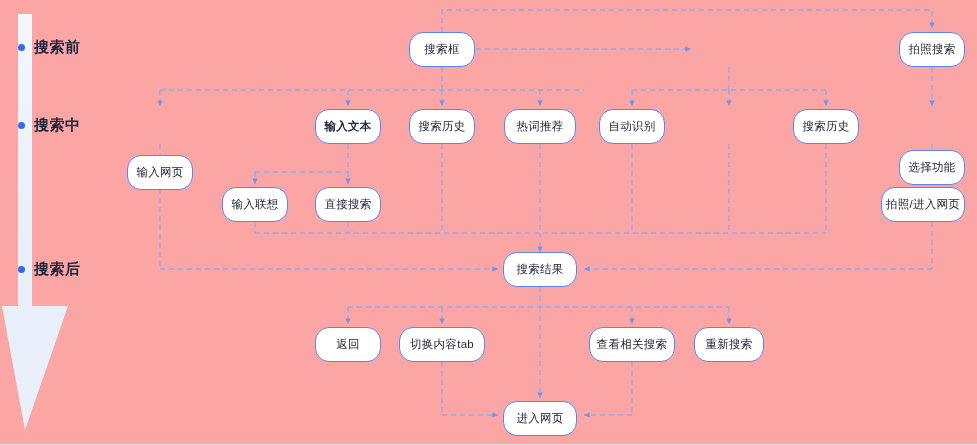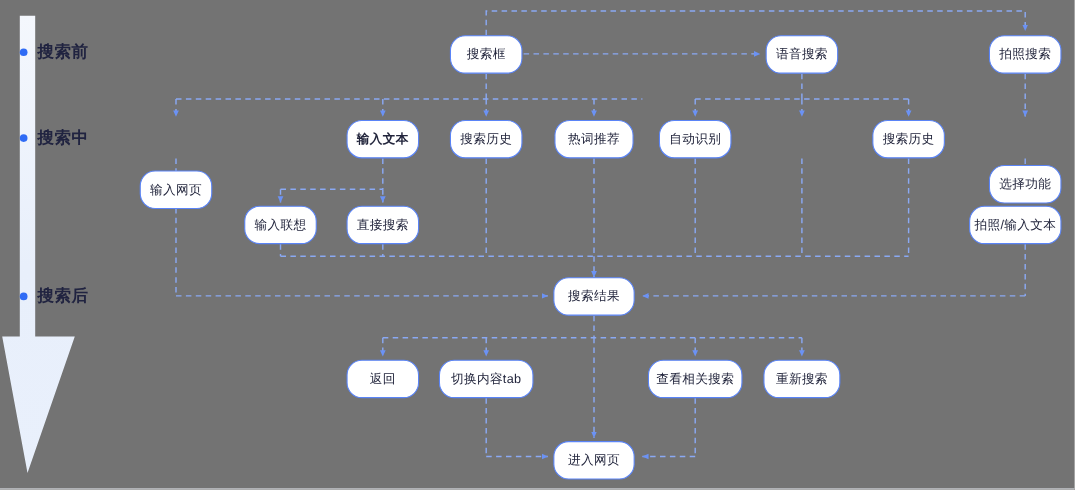--- a/index.html
+++ b/index.html
@@ -3,21 +3,21 @@
 <meta charset="utf-8">
 <style>
   html,body{margin:0;padding:0;}
   body{
     width:977px;height:445px;
     background:#ffffff;
     font-family:"Liberation Sans","DejaVu Sans",sans-serif;
     overflow:hidden;
     position:relative;
   }
-  #stage{position:relative;width:977px;height:445px;overflow:hidden;background:#737373;}
+  #stage{position:relative;width:977px;height:445px;overflow:hidden;background:#fca5a5;}
 
   
   .bottom-rule{
     position:absolute;left:0;bottom:0;width:977px;height:1px;
     background:#d9dde3;
   }
 
   
   #big-arrow{
     position:absolute;left:0;top:14px;width:70px;height:420px;
@@ -151,34 +151,33 @@
     <span class="stage-dot"></span>
     <span class="stage-text">搜索中</span>
   </div>
 
   <div class="stage-label" style="left:18px;top:260px;">
     <span class="stage-dot"></span>
     <span class="stage-text">搜索后</span>
   </div>
 
   <div class="node" style="left:409px;top:32px;width:66px;height:35px;">搜索框</div>
-  <div class="node" style="left:696px;top:32px;width:66px;height:35px;">语音搜索</div>
   <div class="node" style="left:899px;top:32px;width:66px;height:35px;">拍照搜索</div>
 
   <div class="node" style="left:127px;top:109px;width:66px;height:35px;margin-top:46px;">输入网页</div>
   <div class="node" style="left:315px;top:109px;width:66px;height:35px;font-weight:bold;">输入文本</div>
   <div class="node" style="left:409px;top:109px;width:66px;height:35px;">搜索历史</div>
   <div class="node" style="left:504px;top:109px;width:72px;height:35px;">热词推荐</div>
   <div class="node" style="left:599px;top:109px;width:66px;height:35px;">自动识别</div>
   <div class="node" style="left:793px;top:109px;width:66px;height:35px;">搜索历史</div>
   <div class="node" style="left:899px;top:109px;width:66px;height:35px;margin-top:41px;">选择功能</div>
 
   <div class="node" style="left:222px;top:187px;width:66px;height:35px;">输入联想</div>
   <div class="node" style="left:315px;top:187px;width:66px;height:35px;">直接搜索</div>
-  <div class="node" style="left:881px;top:187px;width:84px;height:35px;">拍照/输入文本</div>
+  <div class="node" style="left:881px;top:187px;width:84px;height:35px;">拍照/进入网页</div>
 
   <div class="node" style="left:503px;top:252px;width:74px;height:35px;">搜索结果</div>
 
   <div class="node" style="left:315px;top:327px;width:66px;height:35px;">返回</div>
   <div class="node" style="left:399px;top:327px;width:86px;height:35px;">切换内容tab</div>
   <div class="node" style="left:589px;top:327px;width:86px;height:35px;">查看相关搜索</div>
   <div class="node" style="left:694px;top:327px;width:70px;height:35px;">重新搜索</div>
 
   <div class="node" style="left:503px;top:401px;width:74px;height:35px;">进入网页</div>
 

